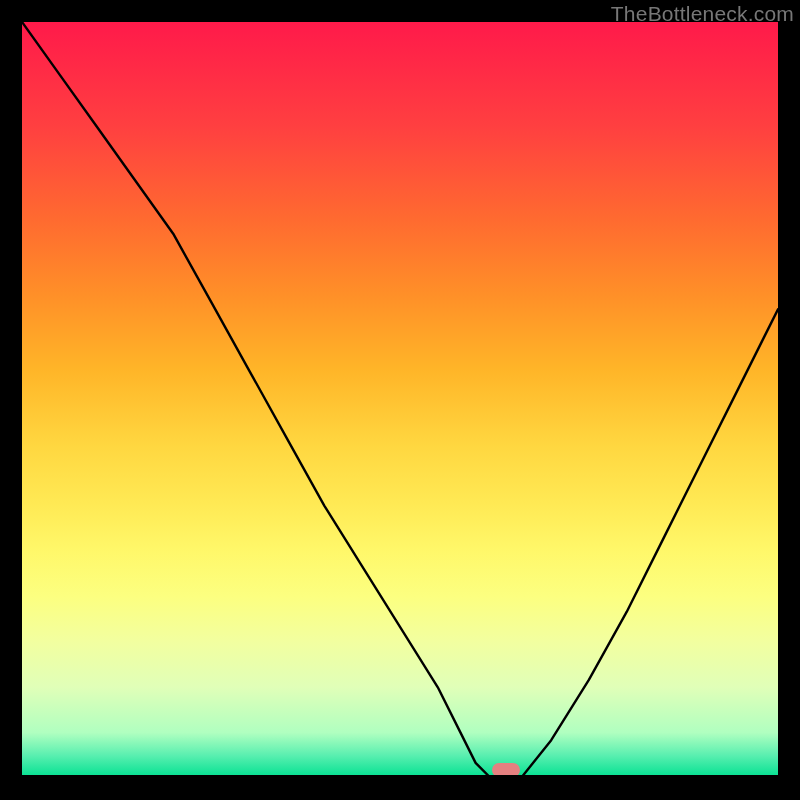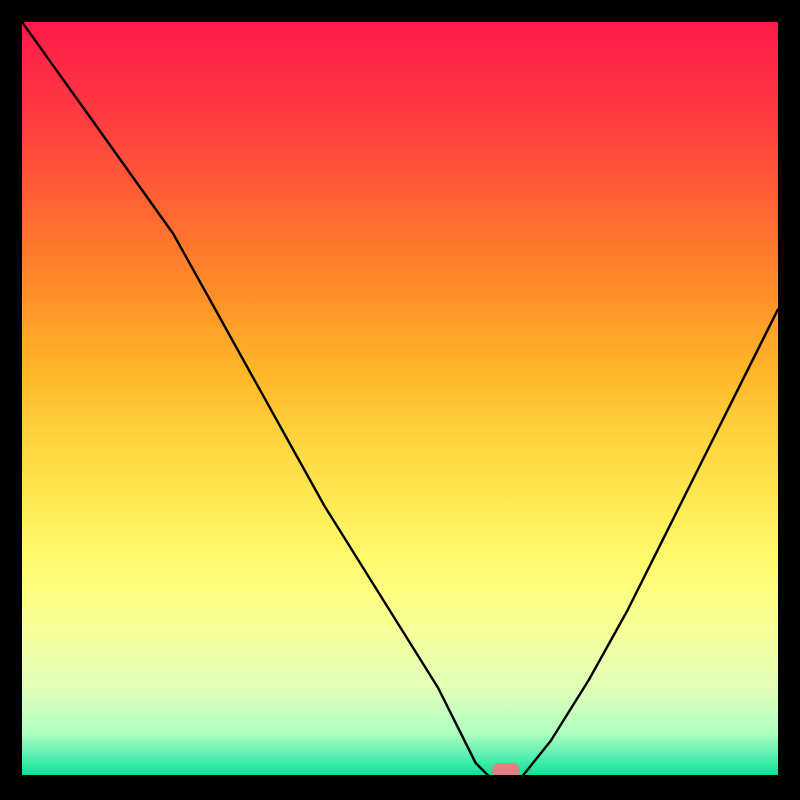--- a/index.html
+++ b/index.html
@@ -87,13 +87,14 @@
 
     <svg class="curve" viewBox="0 0 756 756" preserveAspectRatio="none">
       <path id="curve-path" d="M0.0 0.0 L37.8 52.9 L75.6 105.8 L113.4 158.8 L151.2 211.7 L189.0 279.7 L226.8 347.8 L264.6 415.8 L302.4 483.8 L340.2 544.3 L378.0 604.8 L415.8 665.3 L438.5 710.6 L453.6 740.9 L468.7 756.0 L483.8 756.0 L499.0 756.0 L529.2 718.2 L567.0 657.7 L604.8 589.7 L642.6 514.1 L680.4 438.5 L718.2 362.9 L756.0 287.3" fill="none" stroke="#000" stroke-width="2.4" stroke-linecap="round" stroke-linejoin="round"></path>
     </svg>
 
     <div class="marker" id="marker" style="left: 64%; top: calc(100% - 8px);"></div>
 
     <div class="baseline"></div>
   </div>
 
+  <div class="watermark">TheBottleneck.com</div>
 </div>
 
 </body></html>

